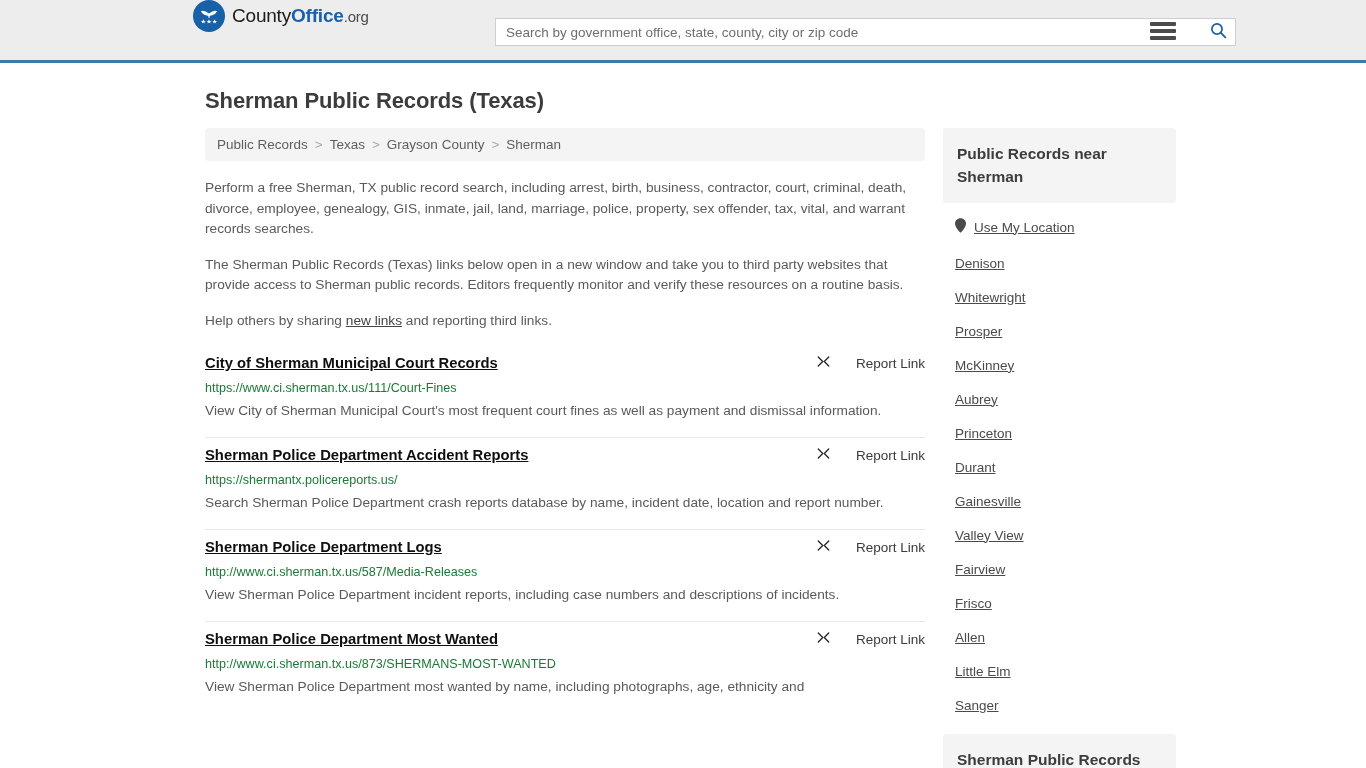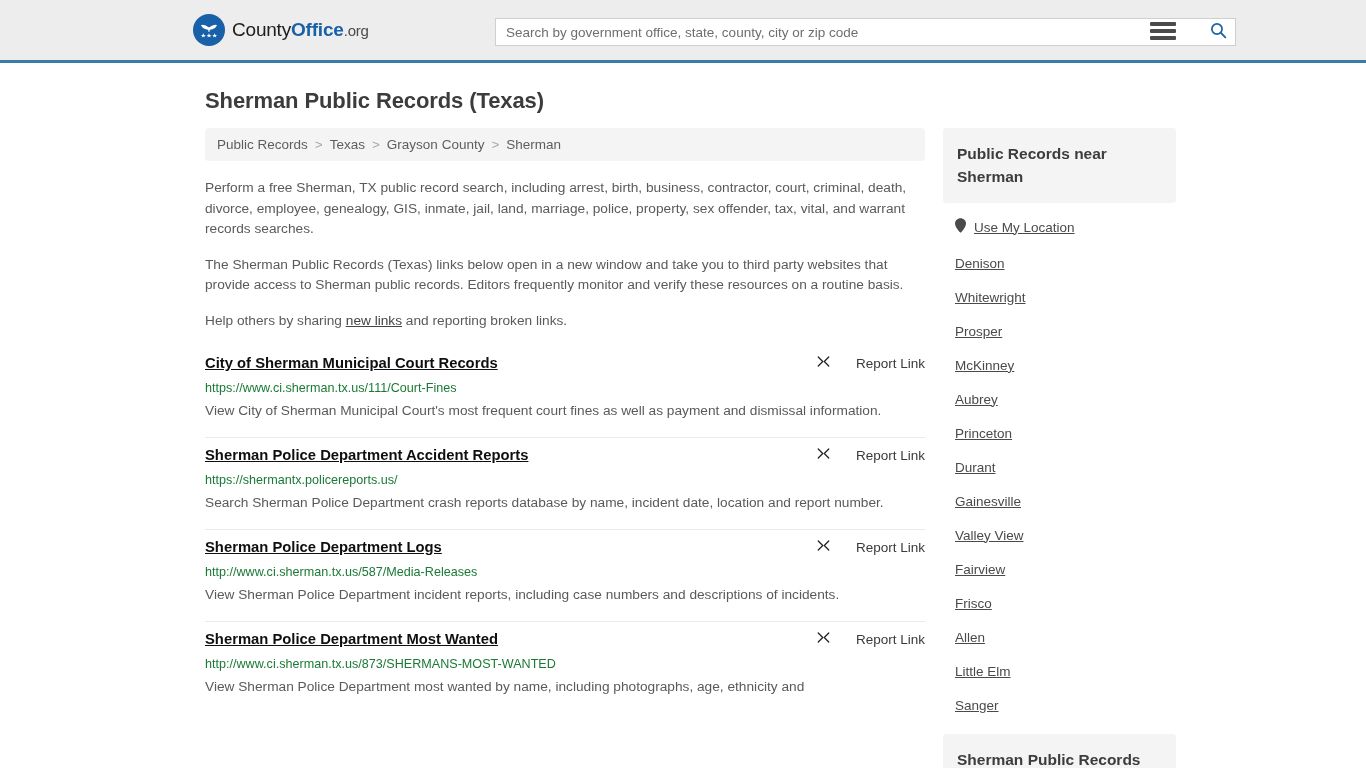--- a/index.html
+++ b/index.html
@@ -10,21 +10,21 @@
     font-family: "Liberation Sans", sans-serif;
     -webkit-font-smoothing: antialiased;
   }
 
   
   .site-header {
     height: 63px;
     background: #eeeded;
     border-bottom: 3px solid #3b7ba8;
     display: flex;
-    align-items: center;
+    align-items: flex-start;
     position: relative;
   }
   .logo-wrap {
     display: flex;
     align-items: center;
     margin-left: 193px;
     gap: 7px;
     cursor: pointer;
   }
   .logo-mark {
@@ -279,21 +279,21 @@
         <span class="sep">&gt;</span>
         <a>Texas</a>
         <span class="sep">&gt;</span>
         <a>Grayson County</a>
         <span class="sep">&gt;</span>
         <span class="current">Sherman</span>
       </div>
 
       <p class="intro">Perform a free Sherman, TX public record search, including arrest, birth, business, contractor, court, criminal, death, divorce, employee, genealogy, GIS, inmate, jail, land, marriage, police, property, sex offender, tax, vital, and warrant records searches.</p>
       <p class="intro">The Sherman Public Records (Texas) links below open in a new window and take you to third party websites that provide access to Sherman public records. Editors frequently monitor and verify these resources on a routine basis.</p>
-      <p class="intro"><span>Help others by sharing </span><a>new links</a><span> and reporting broken links.</span></p>
+      <p class="intro"><span>Help others by sharing </span><a>new links</a><span> and reporting third links.</span></p>
 
       <div class="results">
 
         <div class="result">
           <div class="result-head">
             <a class="result-title">City of Sherman Municipal Court Records</a>
             <span class="report-link">
               <span>
                 <svg width="15" height="15" viewBox="0 0 20 20" aria-hidden="true">
                   <path d="M3 4 L9 10 L3 16" fill="none" stroke="#222" stroke-width="1.7" stroke-linecap="round"></path>

